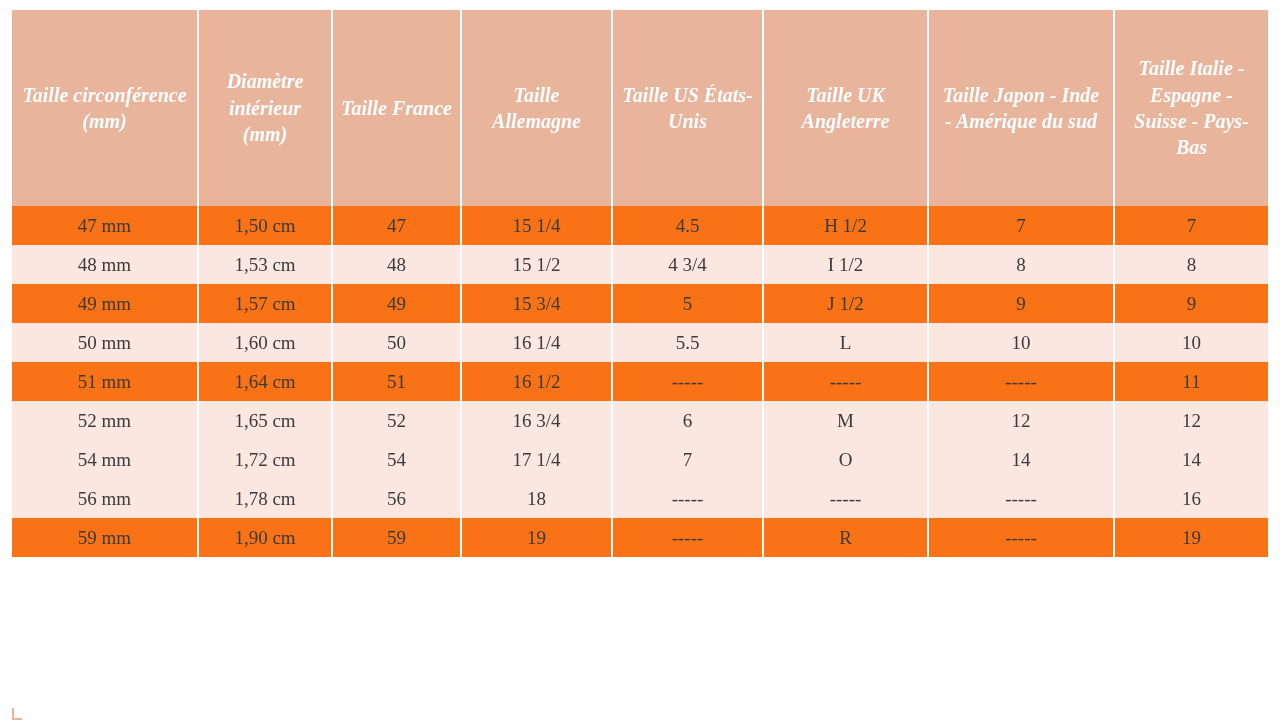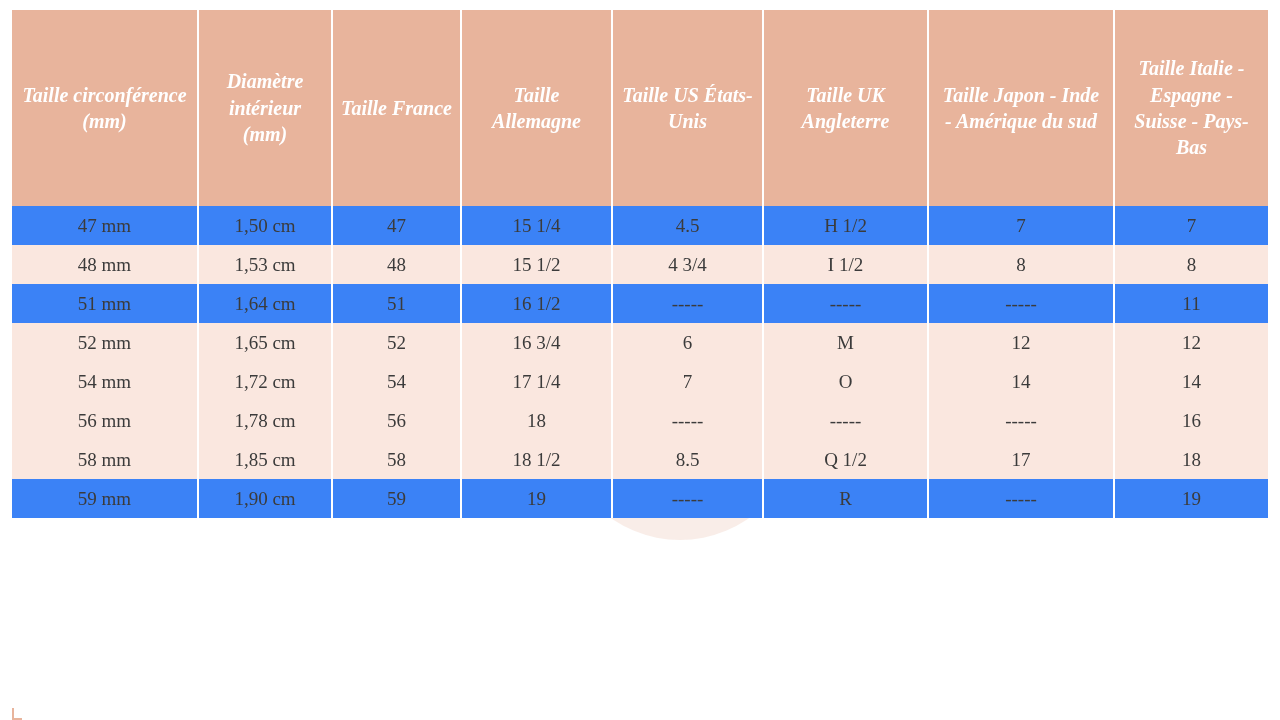--- a/index.html
+++ b/index.html
@@ -80,21 +80,21 @@
     padding: 0;
     border: none;
     border-right: 2px solid #ffffff;
     box-sizing: border-box;
     background: transparent;
   }
   table.size-table tbody td:last-child {
     border-right: none;
   }
   table.size-table tbody tr.odd td {
-    background: #3b82f6;
+    background: #f97316;
   }
   table.size-table tbody tr.even td {
     background: #fae7df;
     text-align: center;
   }
   .col0 { width: 186px; }
   .col1 { width: 134px; }
   .col2 { width: 129px; }
   .col3 { width: 151px; }
   .col4 { width: 151px; }
@@ -156,20 +156,40 @@
         <td>48 mm</td>
         <td>1,53 cm</td>
         <td>48</td>
         <td>15 1/2</td>
         <td>4 3/4</td>
         <td>I 1/2</td>
         <td>8</td>
         <td>8</td>
       </tr>
       <tr class="odd">
+        <td>49 mm</td>
+        <td>1,57 cm</td>
+        <td>49</td>
+        <td>15 3/4</td>
+        <td>5</td>
+        <td>J 1/2</td>
+        <td>9</td>
+        <td>9</td>
+      </tr>
+      <tr class="even">
+        <td>50 mm</td>
+        <td>1,60 cm</td>
+        <td>50</td>
+        <td>16 1/4</td>
+        <td>5.5</td>
+        <td>L</td>
+        <td>10</td>
+        <td>10</td>
+      </tr>
+      <tr class="odd">
         <td>51 mm</td>
         <td>1,64 cm</td>
         <td>51</td>
         <td>16 1/2</td>
         <td>-----</td>
         <td>-----</td>
         <td>-----</td>
         <td>11</td>
       </tr>
       <tr class="even">
@@ -195,30 +215,20 @@
       <tr class="even">
         <td>56 mm</td>
         <td>1,78 cm</td>
         <td>56</td>
         <td>18</td>
         <td>-----</td>
         <td>-----</td>
         <td>-----</td>
         <td>16</td>
       </tr>
-      <tr class="even">
-        <td>58 mm</td>
-        <td>1,85 cm</td>
-        <td>58</td>
-        <td>18 1/2</td>
-        <td>8.5</td>
-        <td>Q 1/2</td>
-        <td>17</td>
-        <td>18</td>
-      </tr>
       <tr class="odd">
         <td>59 mm</td>
         <td>1,90 cm</td>
         <td>59</td>
         <td>19</td>
         <td>-----</td>
         <td>R</td>
         <td>-----</td>
         <td>19</td>
       </tr>

